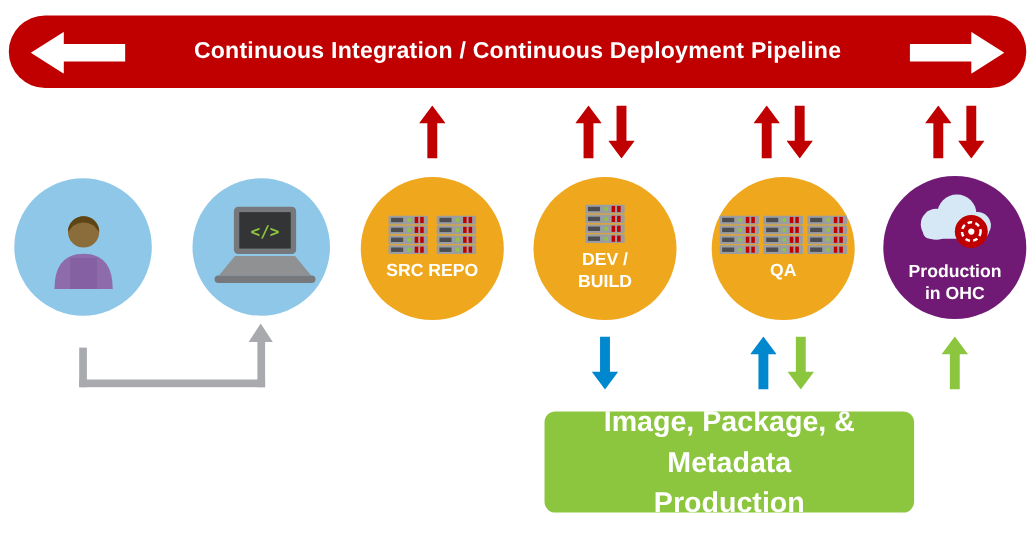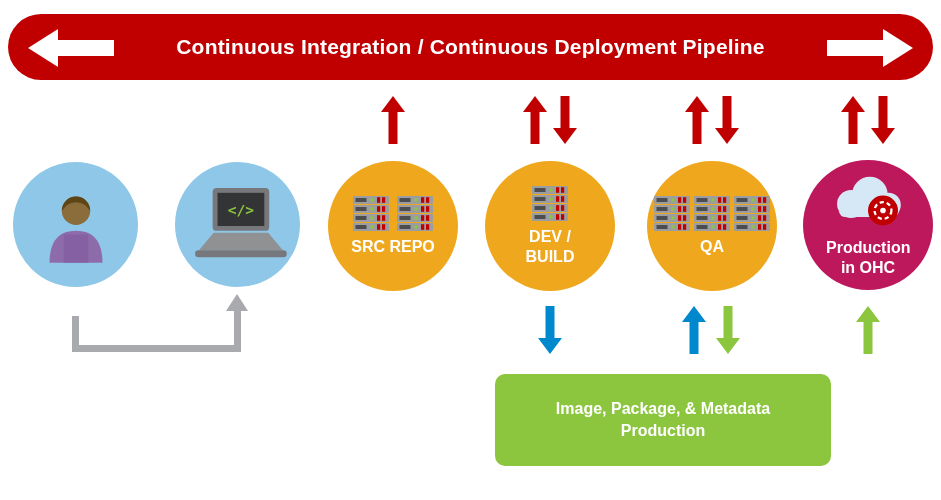--- a/index.html
+++ b/index.html
@@ -13,36 +13,36 @@
   .banner-title { color:#ffffff; font-weight:bold; font-size:21px; letter-spacing:.2px; }
   .banner-arrow { position:absolute; top:15px; }
   .banner-arrow.left { left:20px; }
   .banner-arrow.right { right:20px; }
 
   
   .circle { position:absolute; border-radius:50%;
             display:flex; flex-direction:column; align-items:center; justify-content:center; }
   .c-blue  { background:#8ec7e8; }
   .c-amber { background:#efa81e; }
-  .c-gray  { background:#be185d; }
+  .c-gray  { background:#701a75; }
   .node-label { color:#ffffff; font-weight:bold; font-size:16px; text-align:center;
                 line-height:1.25; margin-top:5px; max-width:84px; }
 
   
   .arr { position:absolute; }
   .arr.down { transform:scaleY(-1); }
   .fill-red   { fill:#c00000; }
   .fill-blue  { fill:#0088ce; }
   .fill-green { fill:#8cc63f; }
 
   
   .repo-box { position:absolute; left:495px; top:374px; width:336px; height:92px;
               background:#8cc63f; border-radius:10px;
               display:flex; flex-direction:column; align-items:center; justify-content:center;
-              color:#ffffff; font-weight:bold; font-size:16px; line-height:1.4; text-align:center; }
+              color:#ffffff; font-weight:bold; font-size:26px; line-height:1.4; text-align:center; }
 
   
   .connector-seg { position:absolute; background:#a8aaad; }
   .connector-head { position:absolute; width:0; height:0;
                     border-left:11px solid transparent; border-right:11px solid transparent;
                     border-bottom:17px solid #a8aaad; }
 </style>
 </head>
 <body>
 

